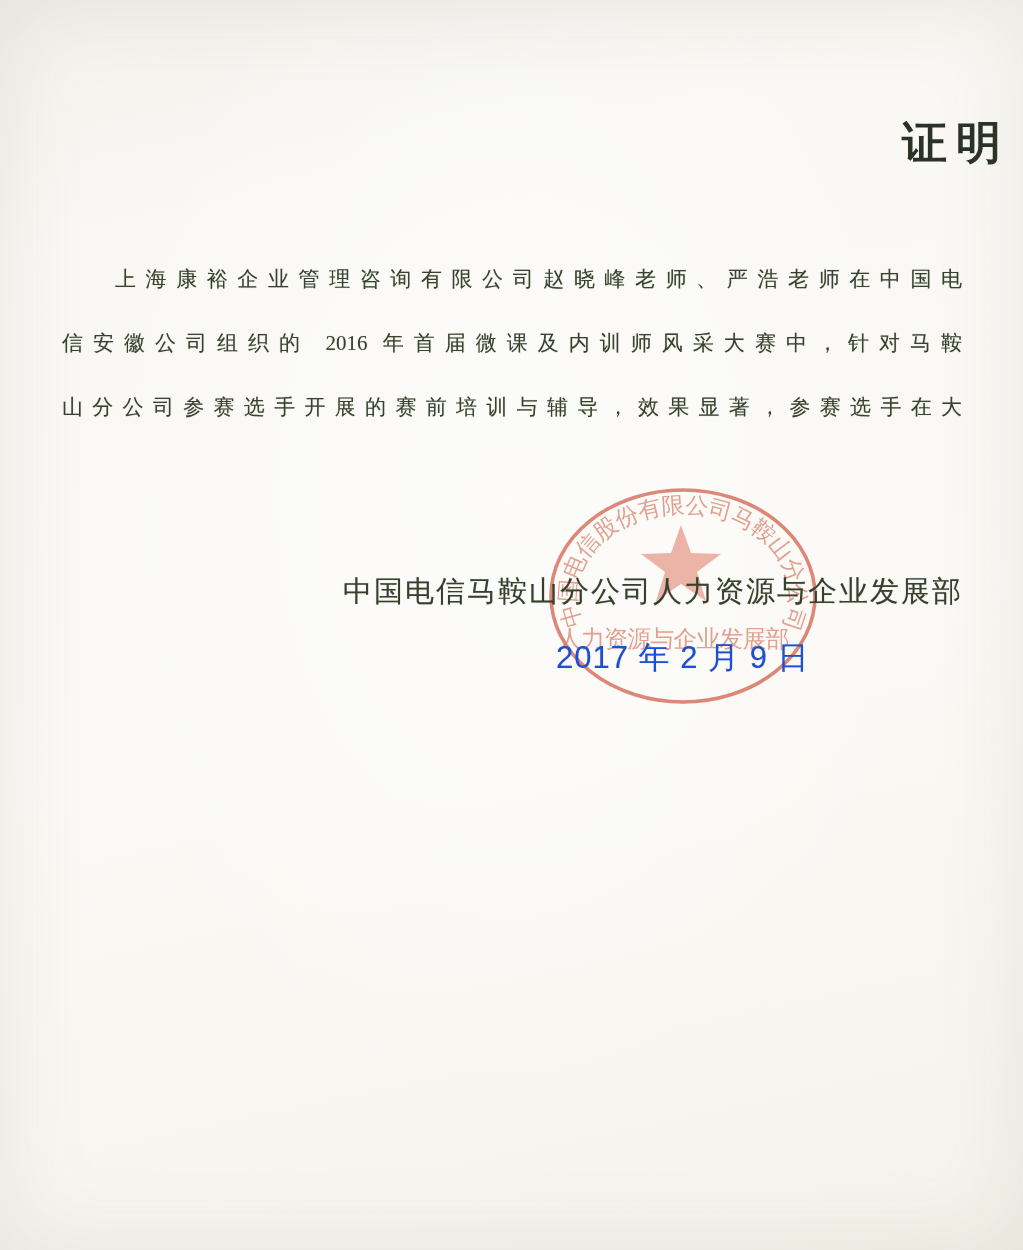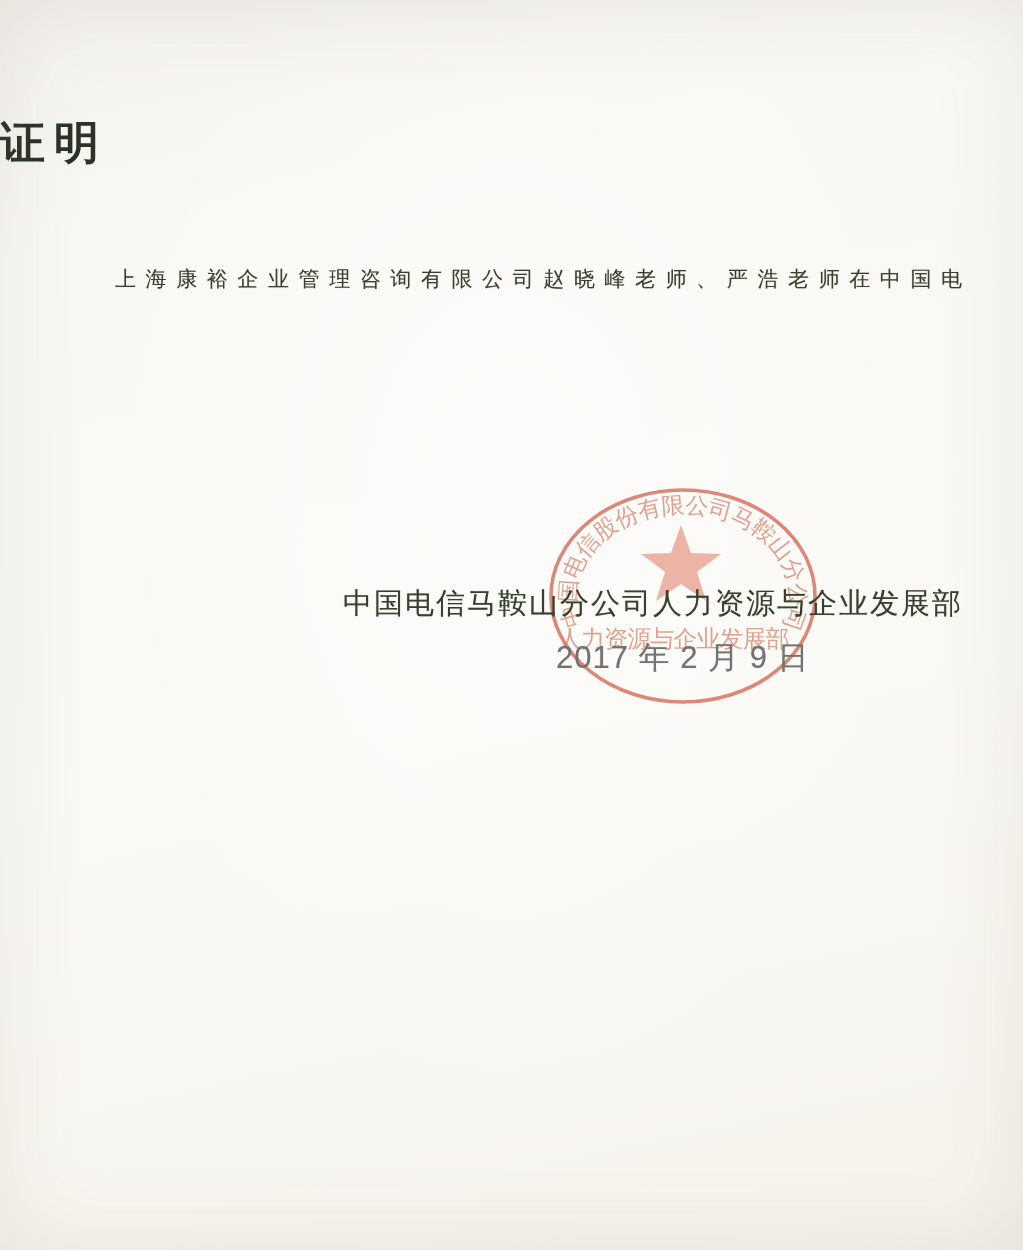--- a/index.html
+++ b/index.html
@@ -24,21 +24,21 @@
     position: absolute;
     inset: 0;
     box-shadow: inset 0 0 90px rgba(120,115,100,0.12);
     pointer-events: none;
   }
   .doc-title {
     position: absolute;
     top: 113px;
     left: 0;
     width: 1010px;
-    text-align: left;
+    text-align: right;
     font-size: 45px;
     font-weight: 600;
     letter-spacing: 9px;
     color: #2b3329;
     font-family: "Liberation Sans", sans-serif;
   }
   .body-text {
     position: absolute;
     left: 62px;
     top: 247px;
@@ -63,49 +63,50 @@
     left: 343px;
     top: 572px;
     width: 618px;
     font-size: 29px;
     text-align: justify;
     text-align-last: justify;
     white-space: nowrap;
     color: #36402d;
     text-shadow: 0 0 1px rgba(60,75,50,0.35);
     z-index: 3;
-    margin-top: 12px;
   }
   .date-line {
     position: absolute;
     left: 556px;
     top: 637px;
     font-size: 31px;
     letter-spacing: 1px;
-    color: #737373;
+    color: #1d4ed8;
     font-family: "Liberation Sans", sans-serif;
     text-shadow: 0 0 1px rgba(50,60,45,0.35);
     z-index: 3;
   }
   .seal-svg {
     position: absolute;
     left: 0;
     top: 0;
     z-index: 2;
   }
 </style>
 </head>
 <body>
 
 <div class="paper"></div>
 
 <div class="doc-title">证明</div>
 
 <div class="body-text">
   <div class="body-line indent">上海康裕企业管理咨询有限公司赵晓峰老师、严浩老师在中国电</div>
+  <div class="body-line">信安徽公司组织的 2016 年首届微课及内训师风采大赛中，针对马鞍</div>
+  <div class="body-line">山分公司参赛选手开展的赛前培训与辅导，效果显著，参赛选手在大</div>
 </div>
 
 <div class="signature-line">中国电信马鞍山分公司人力资源与企业发展部</div>
 
 <div class="date-line">2017 年 2 月 9 日</div>
 
 <svg class="seal-svg" width="1023" height="1250" viewBox="0 0 1023 1250">
   <defs>
     <path id="sealArc" d="M 582.5 624.4 A 107 83 0 1 1 783.5 624.4" fill="none"></path>
     <filter id="sealBlur" x="-10%" y="-10%" width="120%" height="120%">

